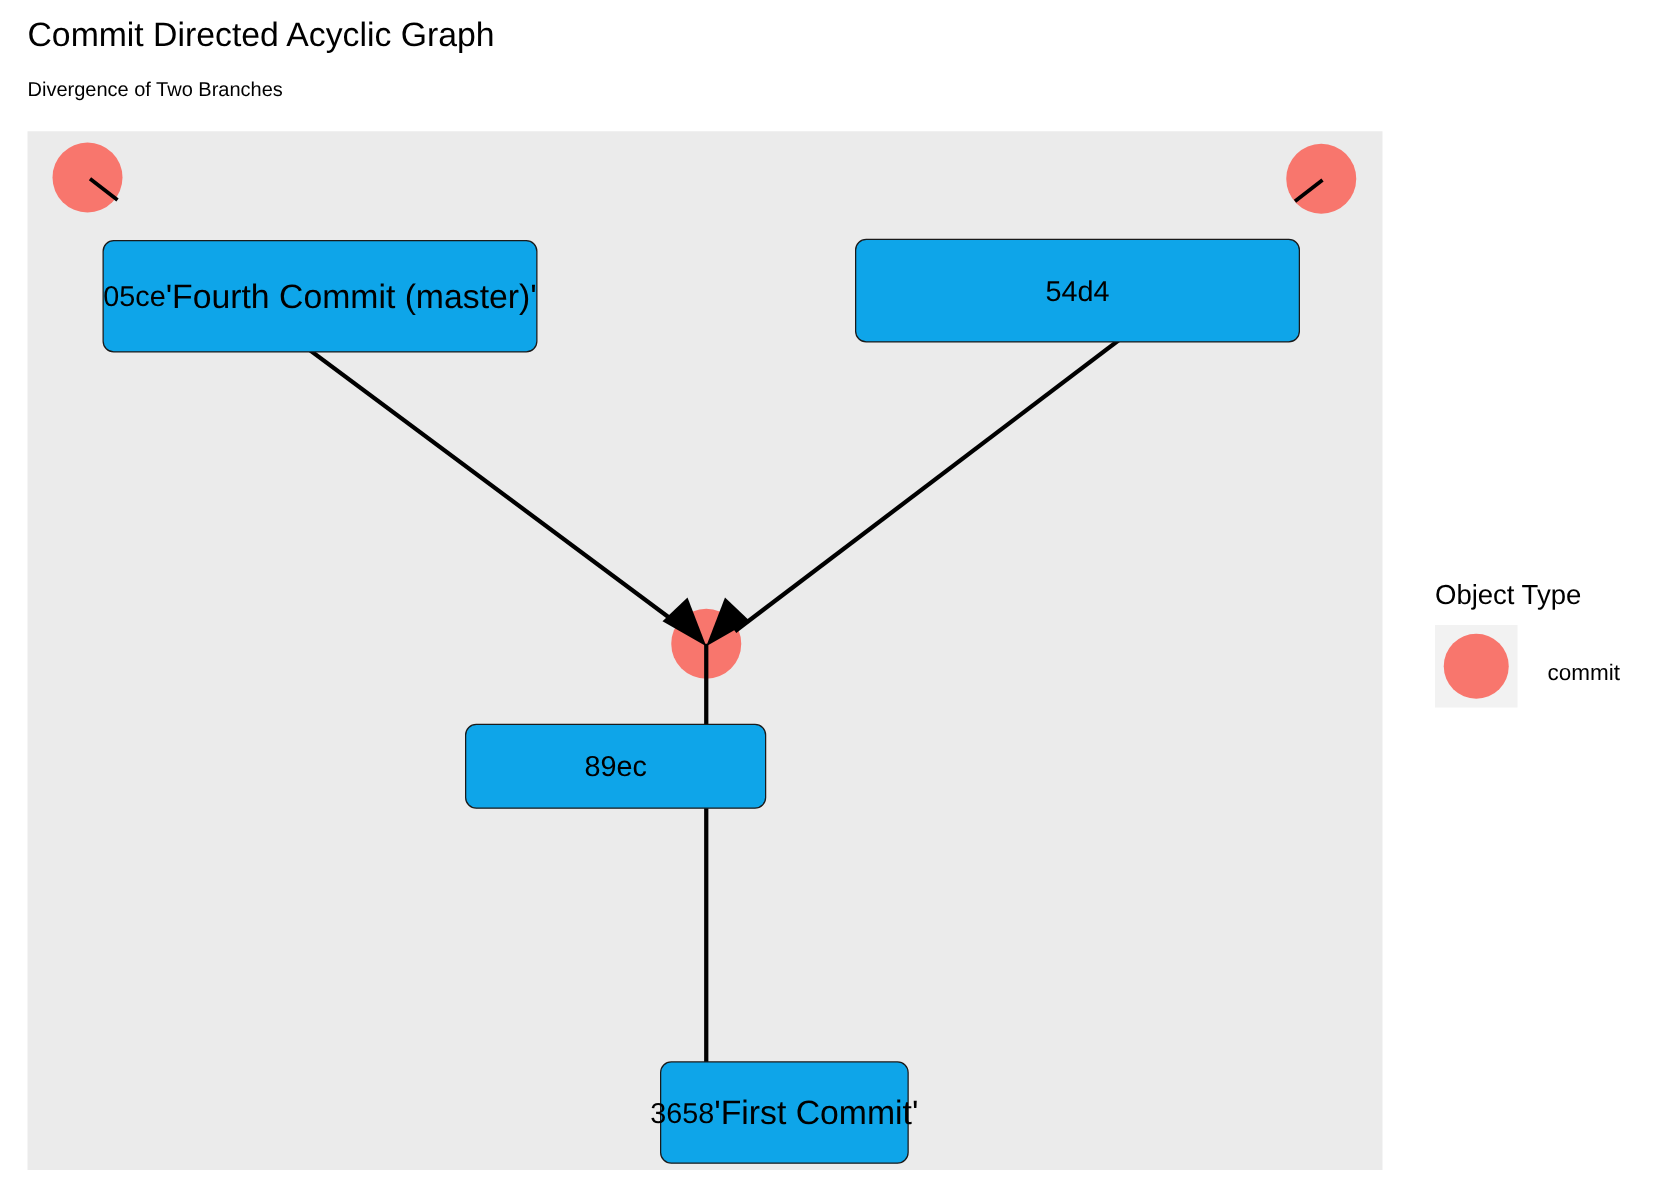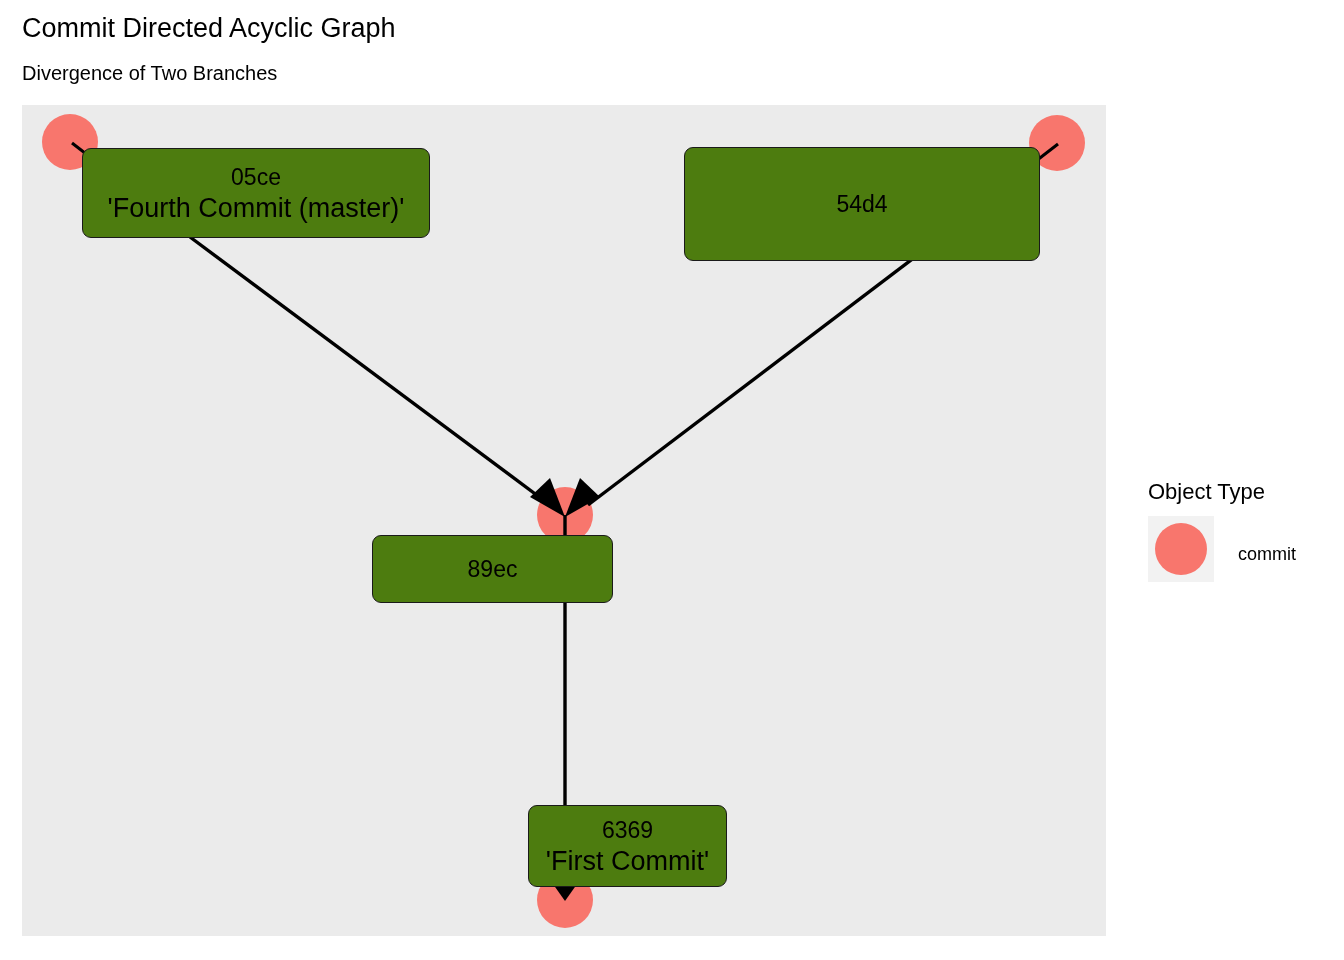--- a/index.html
+++ b/index.html
@@ -28,21 +28,21 @@
     top: 12px;
     font-size: 27px;
     line-height: 32px;
     color: #000000;
     white-space: nowrap;
   }
   .plot-subtitle {
     position: absolute;
     left: 22px;
     top: 60px;
-    font-size: 20px;
+    font-size: 16px;
     line-height: 26px;
     color: #000000;
     white-space: nowrap;
   }
   .panel {
     position: absolute;
     left: 22px;
     top: 105px;
     width: 1084px;
     height: 831px;
@@ -52,46 +52,47 @@
     position: absolute;
     left: 0;
     top: 0;
     width: 1084px;
     height: 831px;
     overflow: visible;
   }
   .node-box {
     position: absolute;
     box-sizing: border-box;
-    background: #4d7c0f;
+    background: #0ea5e9;
     border: 1.6px solid #1A1A1A;
     border-radius: 9px;
     display: flex;
-    flex-direction: column;
+    flex-direction: row;
     align-items: center;
     justify-content: center;
     text-align: center;
     padding: 4px 10px;
+    margin-top: 44px;
   }
   .node-line1 {
     font-size: 23px;
     line-height: 30px;
     white-space: nowrap;
     color: #000000;
   }
   .node-line2 {
     font-size: 27px;
     line-height: 32px;
     white-space: nowrap;
     color: #000000;
   }
   .legend {
     position: absolute;
     left: 1148px;
-    top: 478px;
+    top: 462px;
     width: 180px;
   }
   .legend-title {
     font-size: 22px;
     line-height: 28px;
     color: #000000;
     white-space: nowrap;
     margin-bottom: 10px;
   }
   .legend-row {
@@ -152,30 +153,30 @@
 
       <line x1="543" y1="410" x2="543" y2="790" stroke="#000000" stroke-width="3.4"></line>
       <polygon points="543,796 526,772 560,772" fill="#000000"></polygon>
     </svg>
 
     <div class="node-box" style="left:60px; top:43px; width:348px; height:90px;">
       <div class="node-line1">05ce</div>
       <div class="node-line2">'Fourth Commit (master)'</div>
     </div>
 
-    <div class="node-box" style="left:662px; top:42px; width:356px; height:114px;justify-content:center;">
+    <div class="node-box" style="left:662px; top:42px; width:356px; height:83px;justify-content:center;">
       <div class="node-line1">54d4</div>
     </div>
 
     <div class="node-box" style="left:350px; top:430px; width:241px; height:68px;">
       <div class="node-line1">89ec</div>
     </div>
 
     <div class="node-box" style="left:506px; top:700px; width:199px; height:82px;">
-      <div class="node-line1">6369</div>
+      <div class="node-line1">3658</div>
       <div class="node-line2">'First Commit'</div>
     </div>
 
   </div>
 
   <div class="legend">
     <div class="legend-title">Object Type</div>
     <div class="legend-row">
       <div class="legend-key">
         <div class="legend-key-dot"></div>

